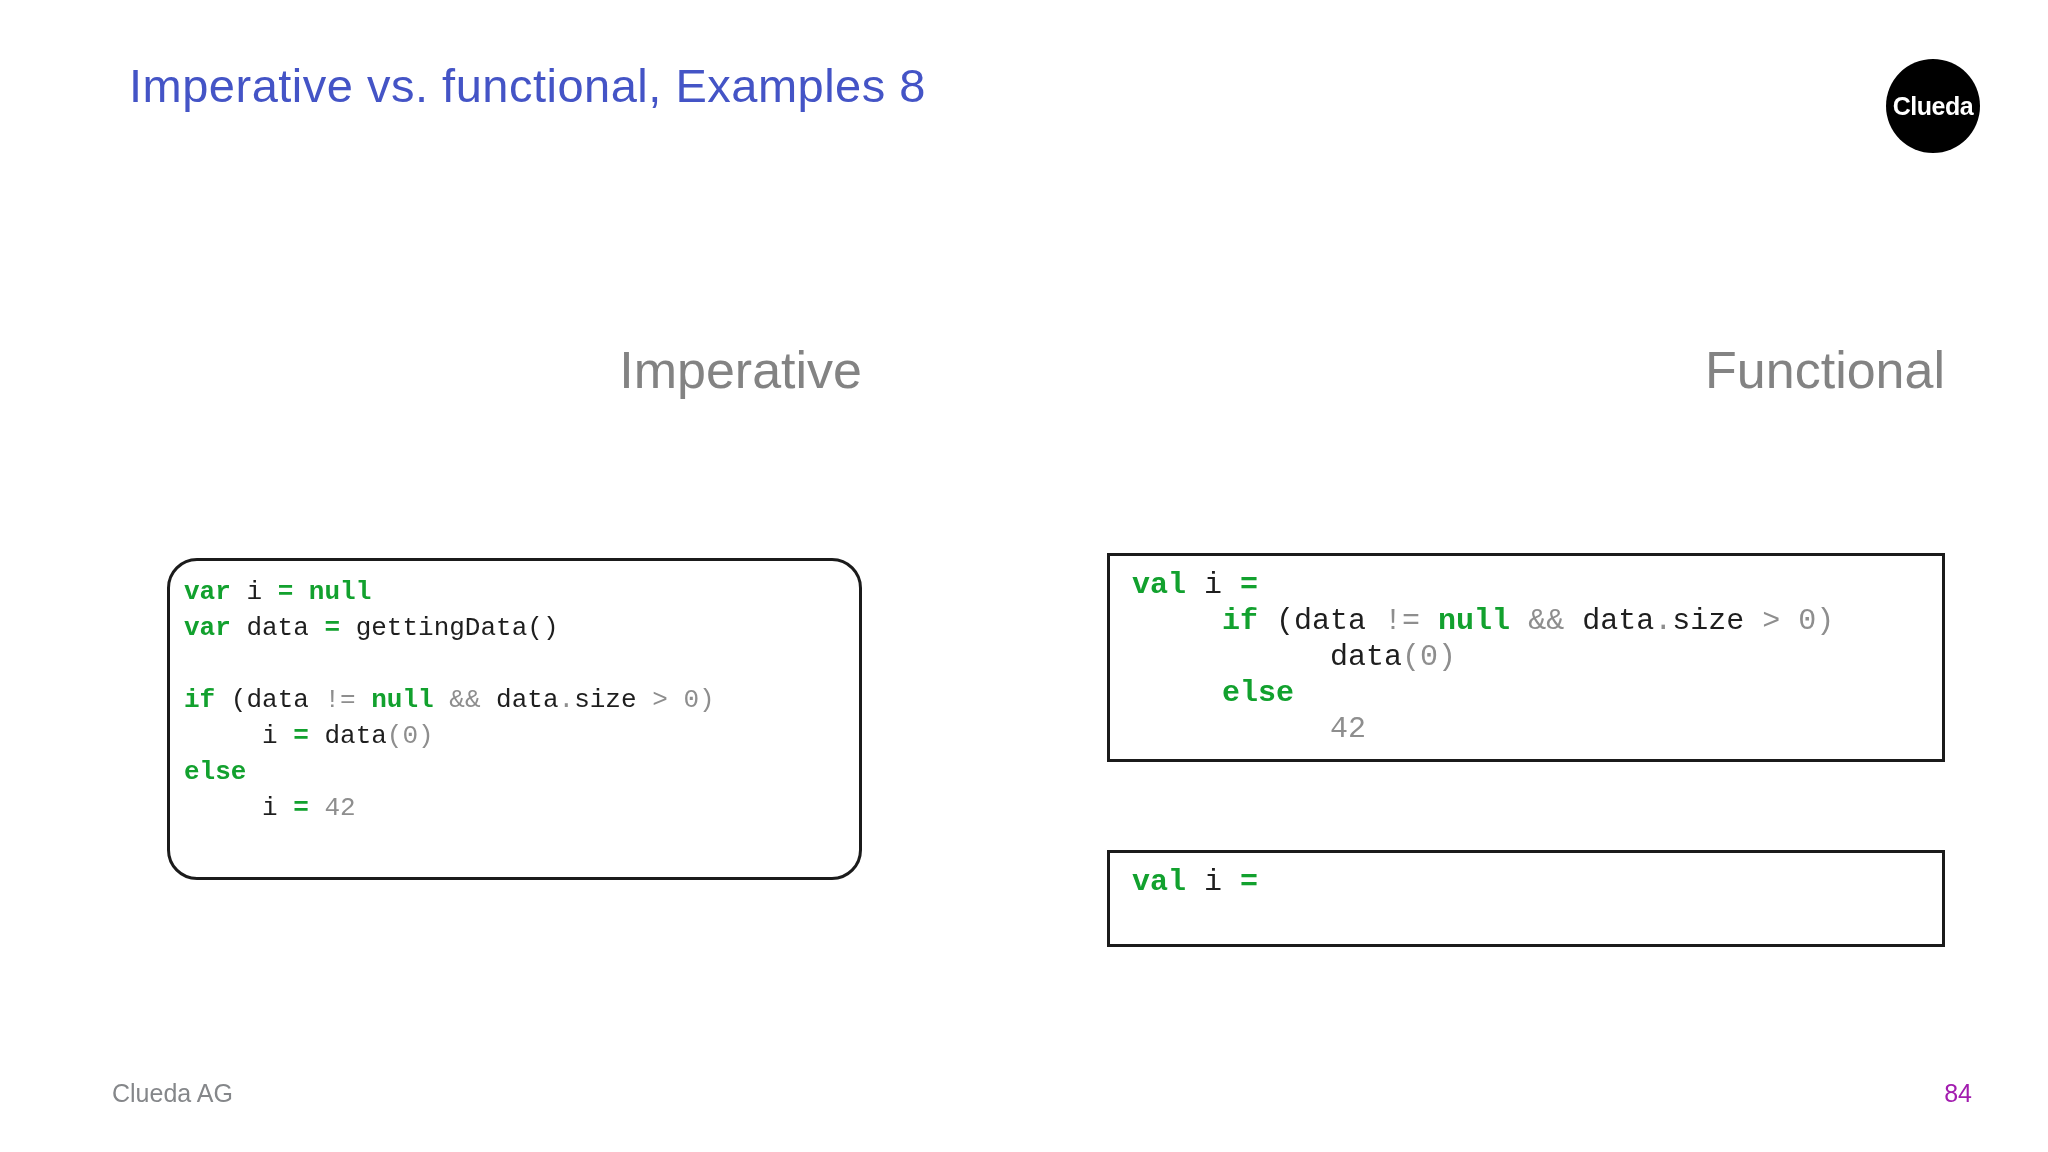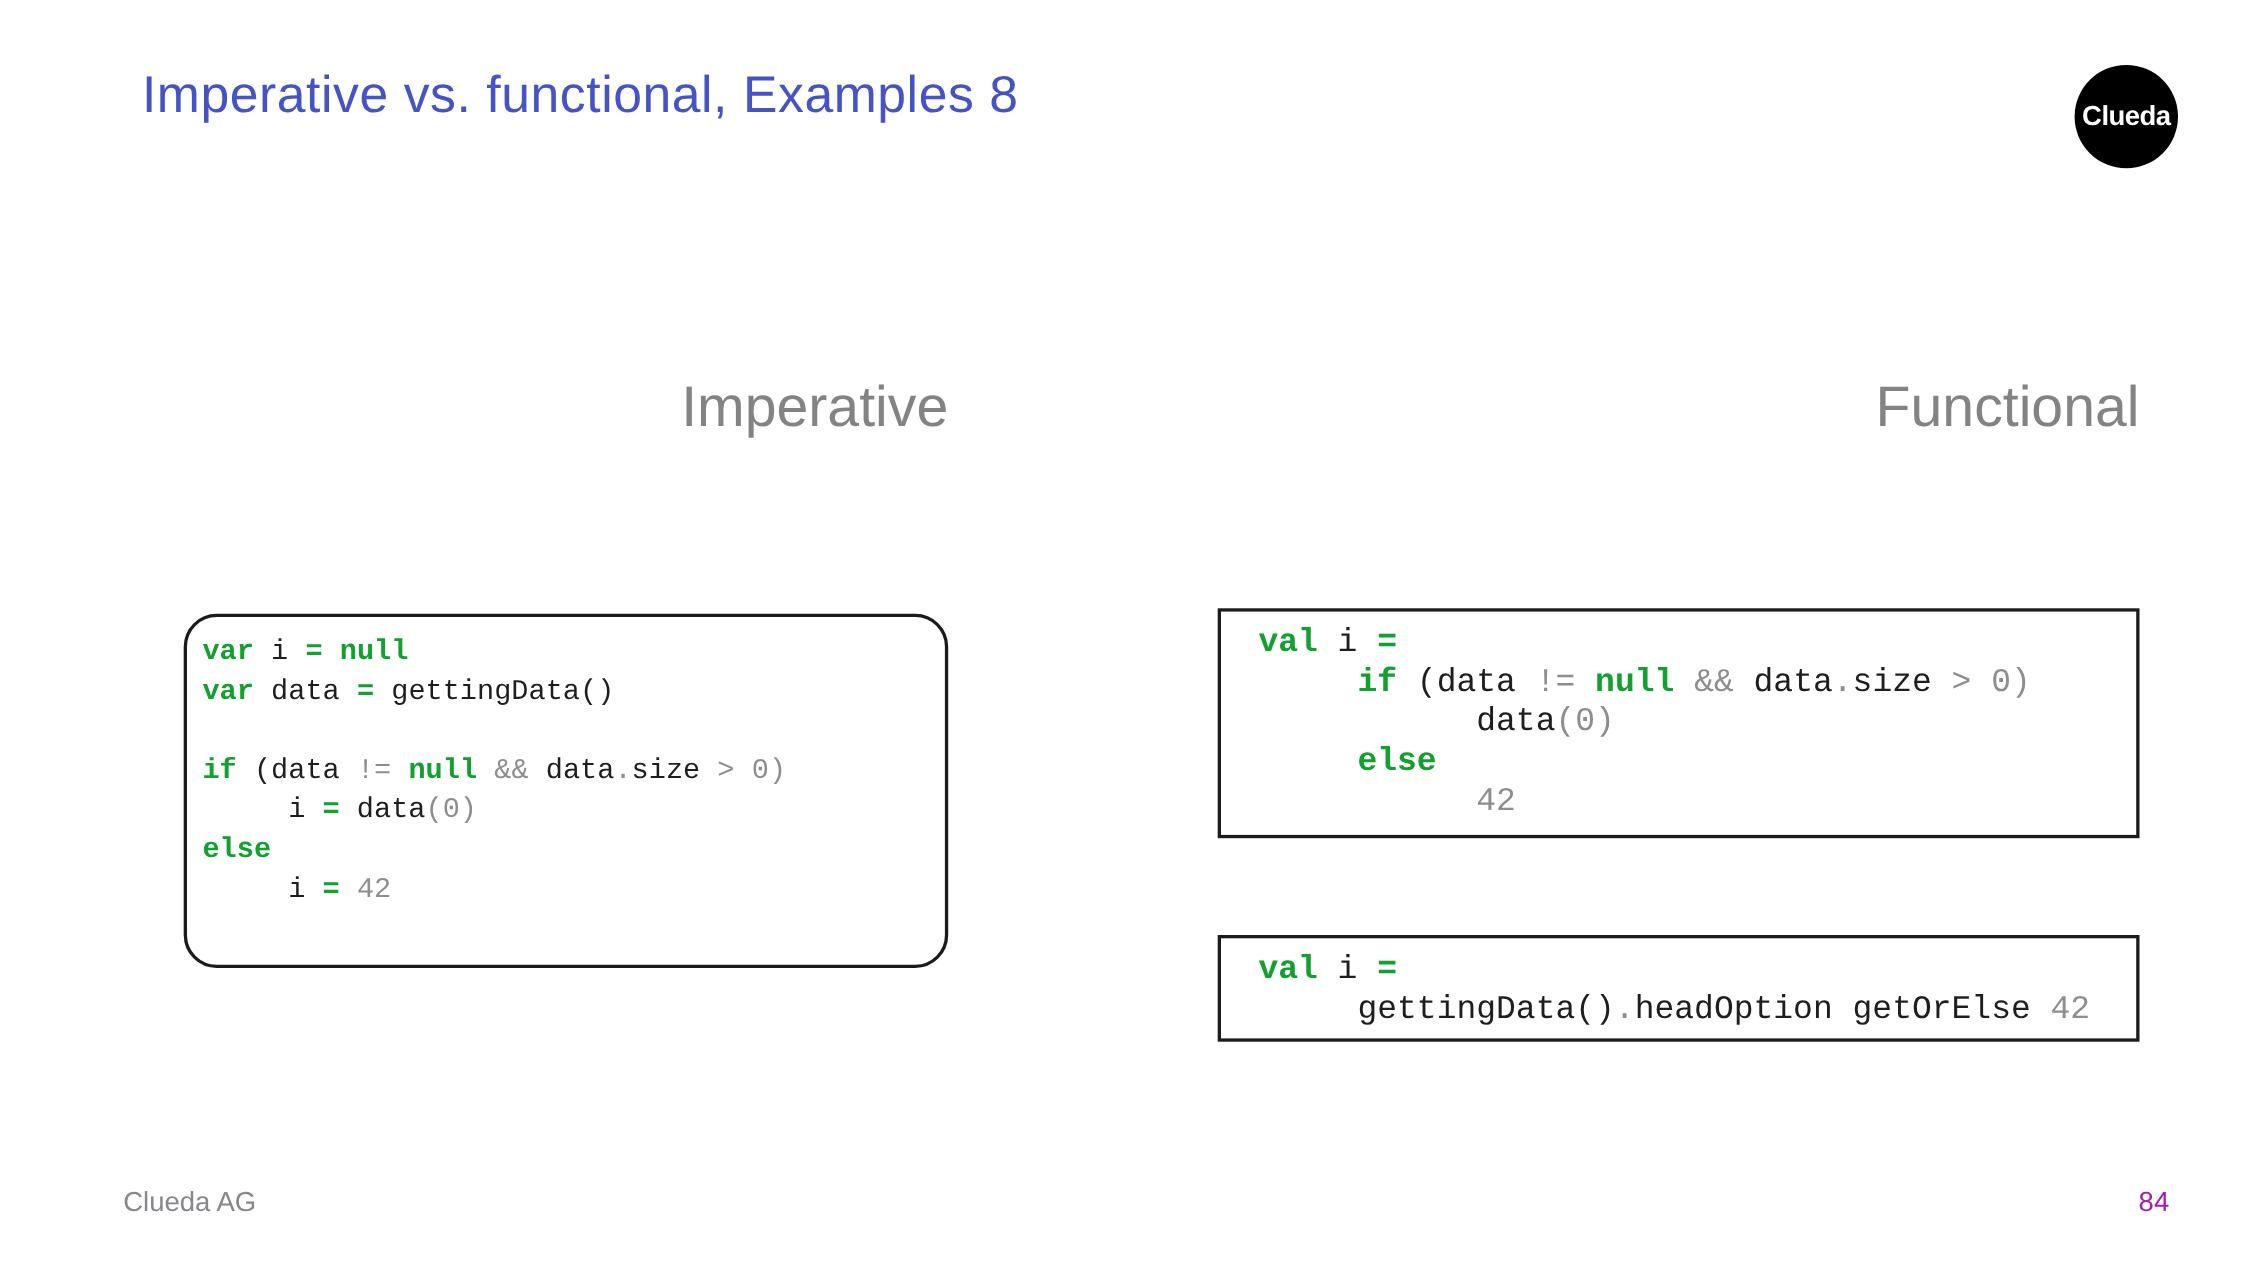--- a/index.html
+++ b/index.html
@@ -51,21 +51,21 @@
     box-sizing: border-box;
   }
   .codebox.imp { left: 167px; top: 558px; width: 695px; height: 322px; border-radius: 30px; }
   .codebox.fn1 { left: 1107px; top: 553px; width: 838px; height: 209px; }
   .codebox.fn2 { left: 1107px; top: 850px; width: 838px; height: 97px; }
   .codebox pre {
     margin: 0;
     font-family: "Liberation Mono", monospace;
   }
   .codebox.imp pre { padding: 13px 0 0 14px; font-size: 26px; line-height: 36px; }
-  .codebox.fn1 pre, .codebox.fn2 pre { padding: 11px 0 0 22px; font-size: 30px; line-height: 36px; margin-left: 12px; }
+  .codebox.fn1 pre, .codebox.fn2 pre { padding: 11px 0 0 22px; font-size: 30px; line-height: 36px; }
   .code-line { white-space: pre; min-height: 1em; }
   .seg-k { color: #12A12E; font-weight: bold; }
   .seg-t { color: #1E1E1E; }
   .seg-o { color: #8E8E8E; }
   .footer-company {
     position: absolute;
     left: 112px; top: 1079px;
     font-size: 25px;
     color: #85878A;
     white-space: nowrap;
@@ -92,17 +92,17 @@
 
 <div class="codebox imp">
   <pre><div class="code-line"><span class="seg-k">var</span><span class="seg-t"> i </span><span class="seg-k">=</span><span class="seg-t"> </span><span class="seg-k">null</span></div><div class="code-line"><span class="seg-k">var</span><span class="seg-t"> data </span><span class="seg-k">=</span><span class="seg-t"> gettingData()</span></div><div class="code-line">&nbsp;</div><div class="code-line"><span class="seg-k">if</span><span class="seg-t"> (data </span><span class="seg-o">!=</span><span class="seg-t"> </span><span class="seg-k">null</span><span class="seg-t"> </span><span class="seg-o">&amp;&amp;</span><span class="seg-t"> data</span><span class="seg-o">.</span><span class="seg-t">size </span><span class="seg-o">&gt;</span><span class="seg-t"> </span><span class="seg-o">0)</span></div><div class="code-line"><span class="seg-t">     i </span><span class="seg-k">=</span><span class="seg-t"> data</span><span class="seg-o">(0)</span></div><div class="code-line"><span class="seg-k">else</span></div><div class="code-line"><span class="seg-t">     i </span><span class="seg-k">=</span><span class="seg-t"> </span><span class="seg-o">42</span></div></pre>
 </div>
 
 <div class="codebox fn1">
   <pre><div class="code-line"><span class="seg-k">val</span><span class="seg-t"> i </span><span class="seg-k">=</span></div><div class="code-line"><span class="seg-t">     </span><span class="seg-k">if</span><span class="seg-t"> (data </span><span class="seg-o">!=</span><span class="seg-t"> </span><span class="seg-k">null</span><span class="seg-t"> </span><span class="seg-o">&amp;&amp;</span><span class="seg-t"> data</span><span class="seg-o">.</span><span class="seg-t">size </span><span class="seg-o">&gt;</span><span class="seg-t"> </span><span class="seg-o">0)</span></div><div class="code-line"><span class="seg-t">           data</span><span class="seg-o">(0)</span></div><div class="code-line"><span class="seg-t">     </span><span class="seg-k">else</span></div><div class="code-line"><span class="seg-t">           </span><span class="seg-o">42</span></div></pre>
 </div>
 
 <div class="codebox fn2">
-  <pre><div class="code-line"><span class="seg-k">val</span><span class="seg-t"> i </span><span class="seg-k">=</span></div><div class="code-line"><span class="seg-t">     gettingData()</span><span class="seg-o">.</span><span class="seg-t">headOption getOrElse </span><span class="seg-o">42</span></div></pre>
+  <pre><div class="code-line"><span class="seg-k">val</span><span class="seg-t"> i </span><span class="seg-k">=</span></div></pre>
 </div>
 
 <div class="footer-company">Clueda AG</div>
 <div class="page-number">84</div>
 
 </body></html>

